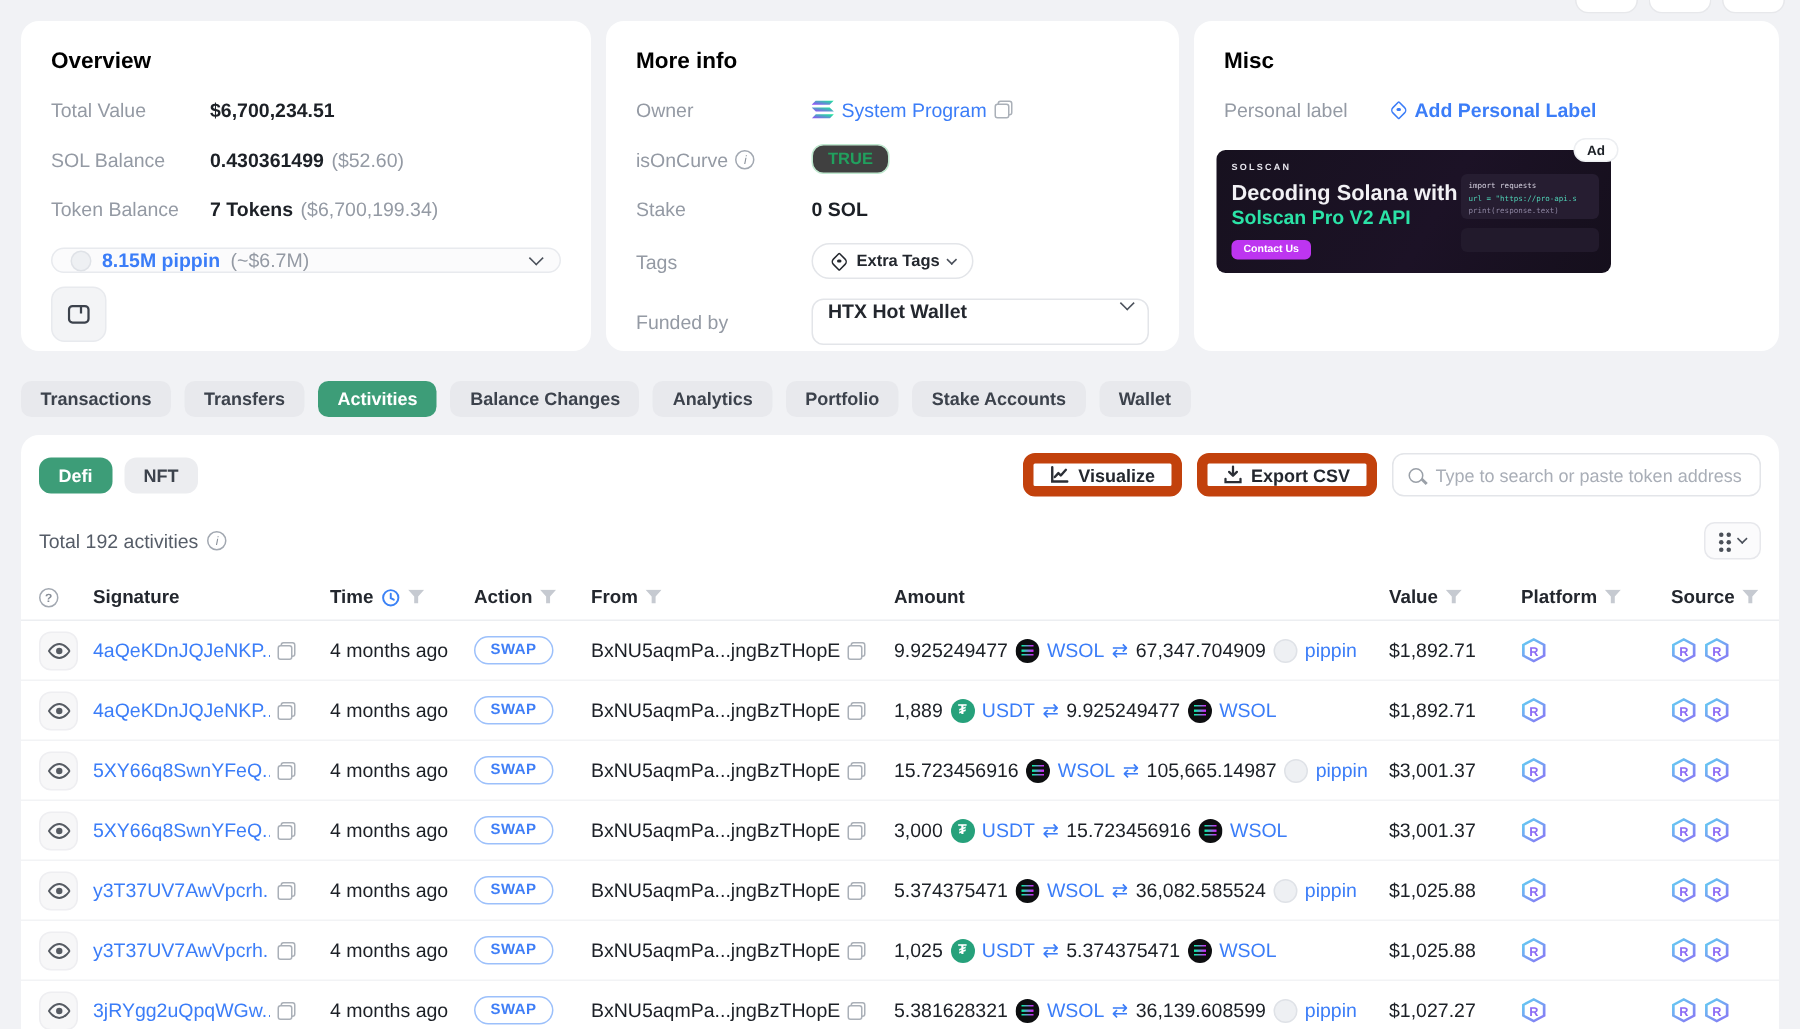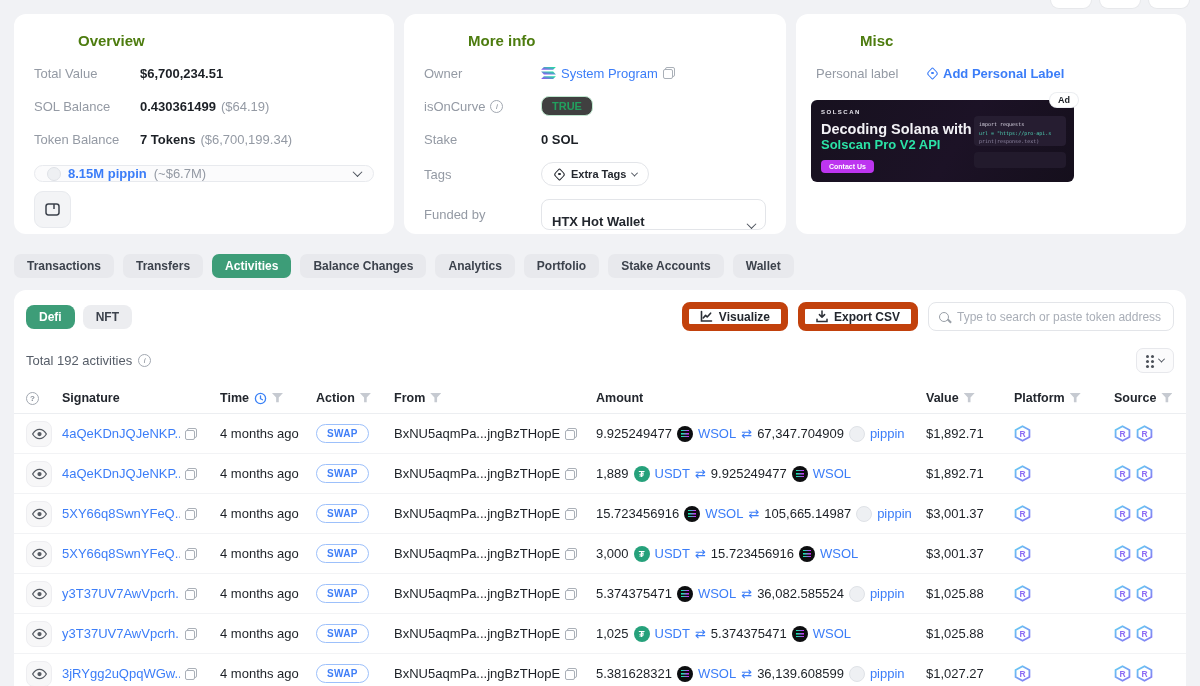--- a/index.html
+++ b/index.html
@@ -14,42 +14,42 @@
   
   .top-cut { position:absolute; top:0; right:10px; display:flex; gap:7px; }
   .top-cut div { width:42px; height:9px; background:#fff; border:1px solid #e7e8eb; border-top:none; border-radius:0 0 9px 9px; }
 
   
   .cards { display:flex; gap:10px; margin:14px; }
   .card { background:#fff; border-radius:12px; padding:18px 20px; height:220px; position:relative; }
   .card.overview { width:380px; }
   .card.moreinfo { width:382px; }
   .card.misc { flex:1; }
-  .card h2 { font-size:15px; font-weight:700; color:#4d7c0f; margin-bottom:14px;margin-left:44px; }
+  .card h2 { font-size:15px; font-weight:700; color:#000000; margin-bottom:14px; }
   .krow { display:flex; align-items:center; margin-top:13px; min-height:20px; }
   .klabel { color:#949aa4; font-size:13px; flex:0 0 106px; display:flex; align-items:center; gap:5px; }
   .moreinfo .klabel { flex:0 0 117px; }
   .misc .klabel { flex:0 0 110px; }
   .kval { font-size:13px; color:#1c2026; display:flex; align-items:center; gap:5px; }
   .b { font-weight:700; }
   .dim { color:#949aa4; font-weight:400; }
 
   
   .tok-select-row { display:flex; gap:9px; margin-top:16px;flex-direction:column; }
   .tok-select {
     flex:1; height:37px; background:#fbfbfc; border:1px solid #e8eaee; border-radius:10px;
     display:flex; align-items:center; gap:7px; padding:0 12px; cursor:pointer;
   }
   .tok-select .spacer { flex:1; }
   .wallet-btn { width:37px; height:37px; background:#f3f4f6; border:1px solid #e8eaee; border-radius:9px; display:flex; align-items:center; justify-content:center; }
 
   
   .true-badge { background:#404040; border:1px solid #bfe8cf; color:#21a05e; font-size:11px; font-weight:700; padding:3px 10px; border-radius:8px; }
   .tags-pill { display:inline-flex; align-items:center; gap:6px; border:1px solid #e3e5e9; border-radius:14px; padding:5px 11px; background:#fff; font-size:11px; font-weight:700; color:#23272e; }
-  .select-box { width:228px; height:31px; border:1px solid #e3e5e9; border-radius:8px; background:#fff; display:flex; align-items:flex-end; padding:0 10px; font-size:13px; font-weight:600; color:#23272e; }
+  .select-box { width:228px; height:31px; border:1px solid #e3e5e9; border-radius:8px; background:#fff; display:flex; align-items:flex-start; padding:0 10px; font-size:13px; font-weight:600; color:#23272e; }
   .select-box .spacer { flex:1; }
 
   
   .ad-wrap { position:absolute; left:15px; top:86px; width:263px; height:82px; }
   .ad { width:100%; height:100%; background:linear-gradient(120deg,#17111f,#1c1226 55%,#150f1c); border-radius:6px; position:relative; overflow:hidden; padding:9px 10px; }
   .ad-brand { font-size:6px; font-weight:700; color:#e8e6ee; letter-spacing:1.5px; }
   .ad-h1 { font-size:14.5px; font-weight:700; color:#f2f1f5; margin-top:6px; line-height:1.15; }
   .ad-h2 { font-size:13px; font-weight:700; color:#2be3a7; line-height:1.15; }
   .ad-cta { display:inline-block; margin-top:7px; background:#bd35f0; color:#fff; font-size:7px; font-weight:700; padding:3px 8px; border-radius:4px; }
   .ad-code { position:absolute; right:8px; top:16px; width:92px; height:30px; background:#261d31; border-radius:4px; padding:4px 5px; }
@@ -146,21 +146,21 @@
   <div class="card overview">
     <h2>Overview</h2>
     <div class="krow">
       <span class="klabel">Total Value</span>
       <span class="kval b">$6,700,234.51</span>
     </div>
     <div class="krow">
       <span class="klabel">SOL Balance</span>
       <span class="kval">
           <span class="b">0.430361499</span>
-      <span class="dim">($64.19)</span>
+      <span class="dim">($52.60)</span>
         </span>
     </div>
     <div class="krow">
       <span class="klabel">Token Balance</span>
       <span class="kval">
           <span class="b">7 Tokens</span>
       <span class="dim">($6,700,199.34)</span>
         </span>
     </div>
     <div class="tok-select-row">

